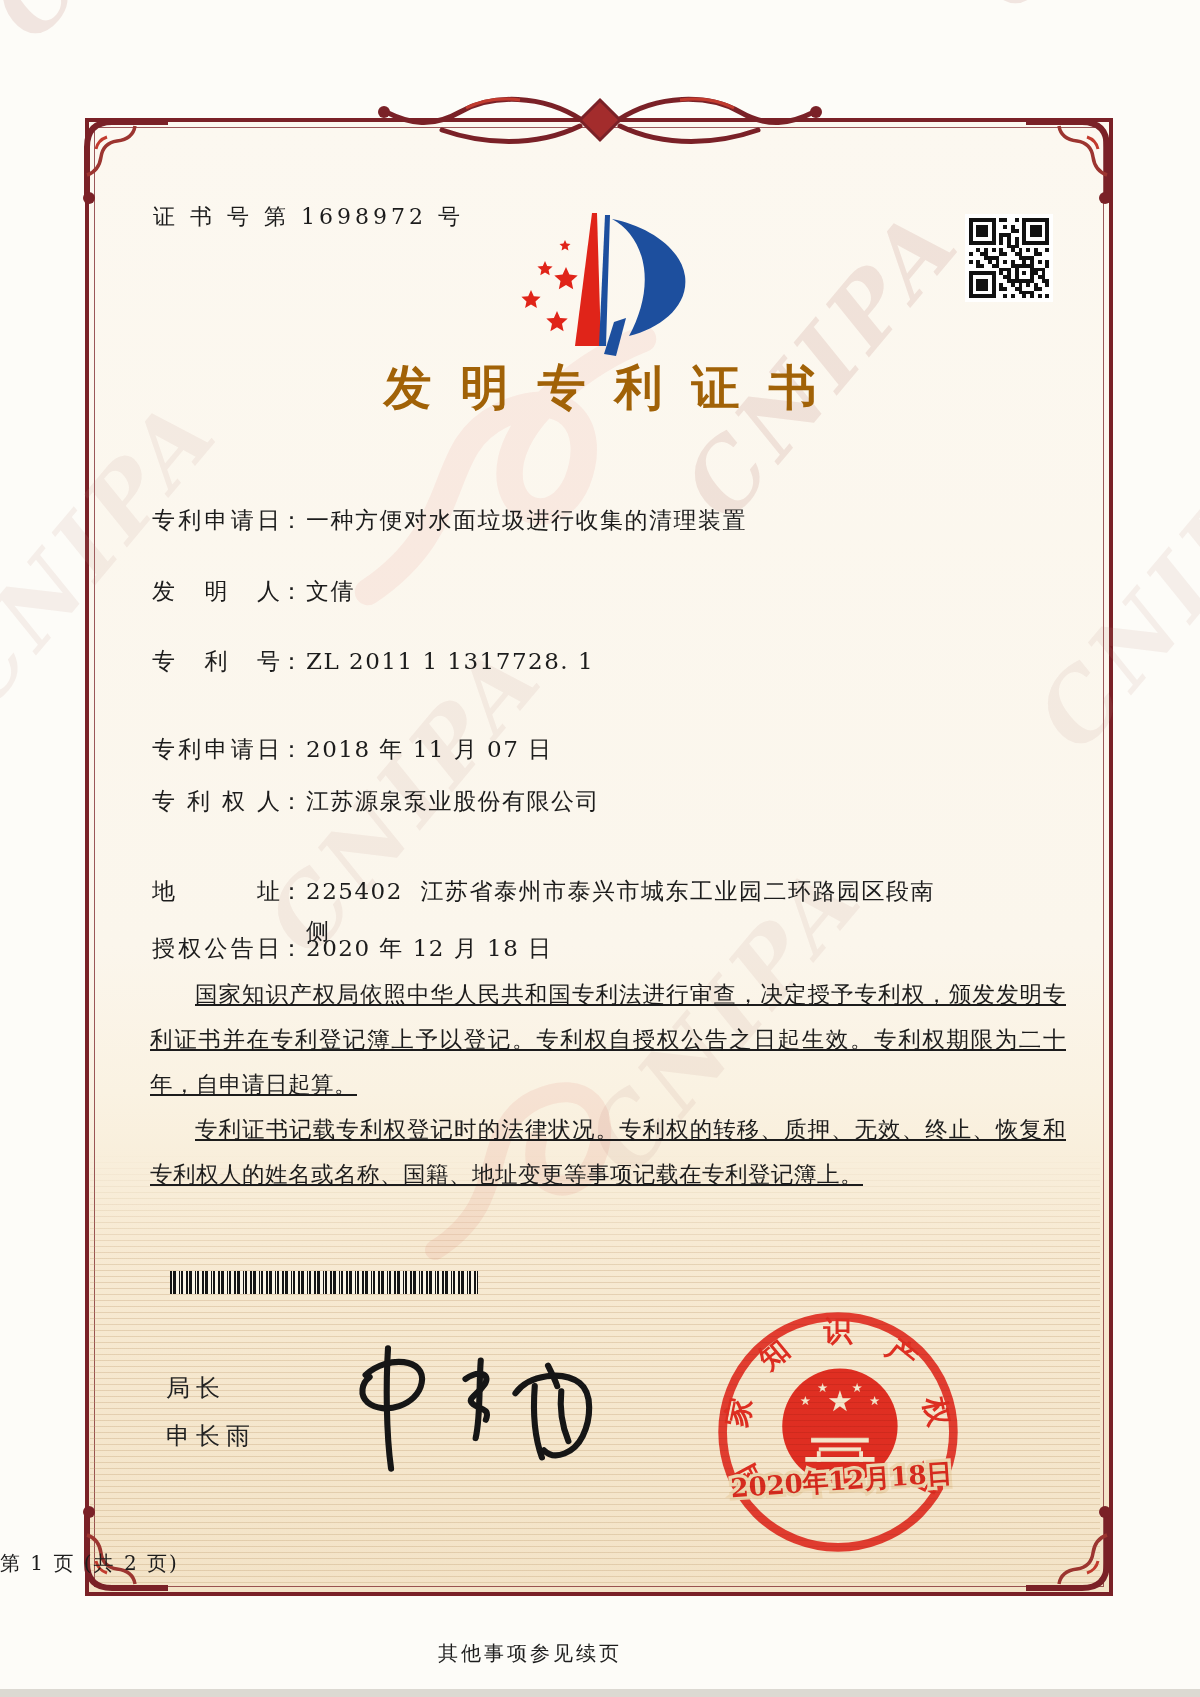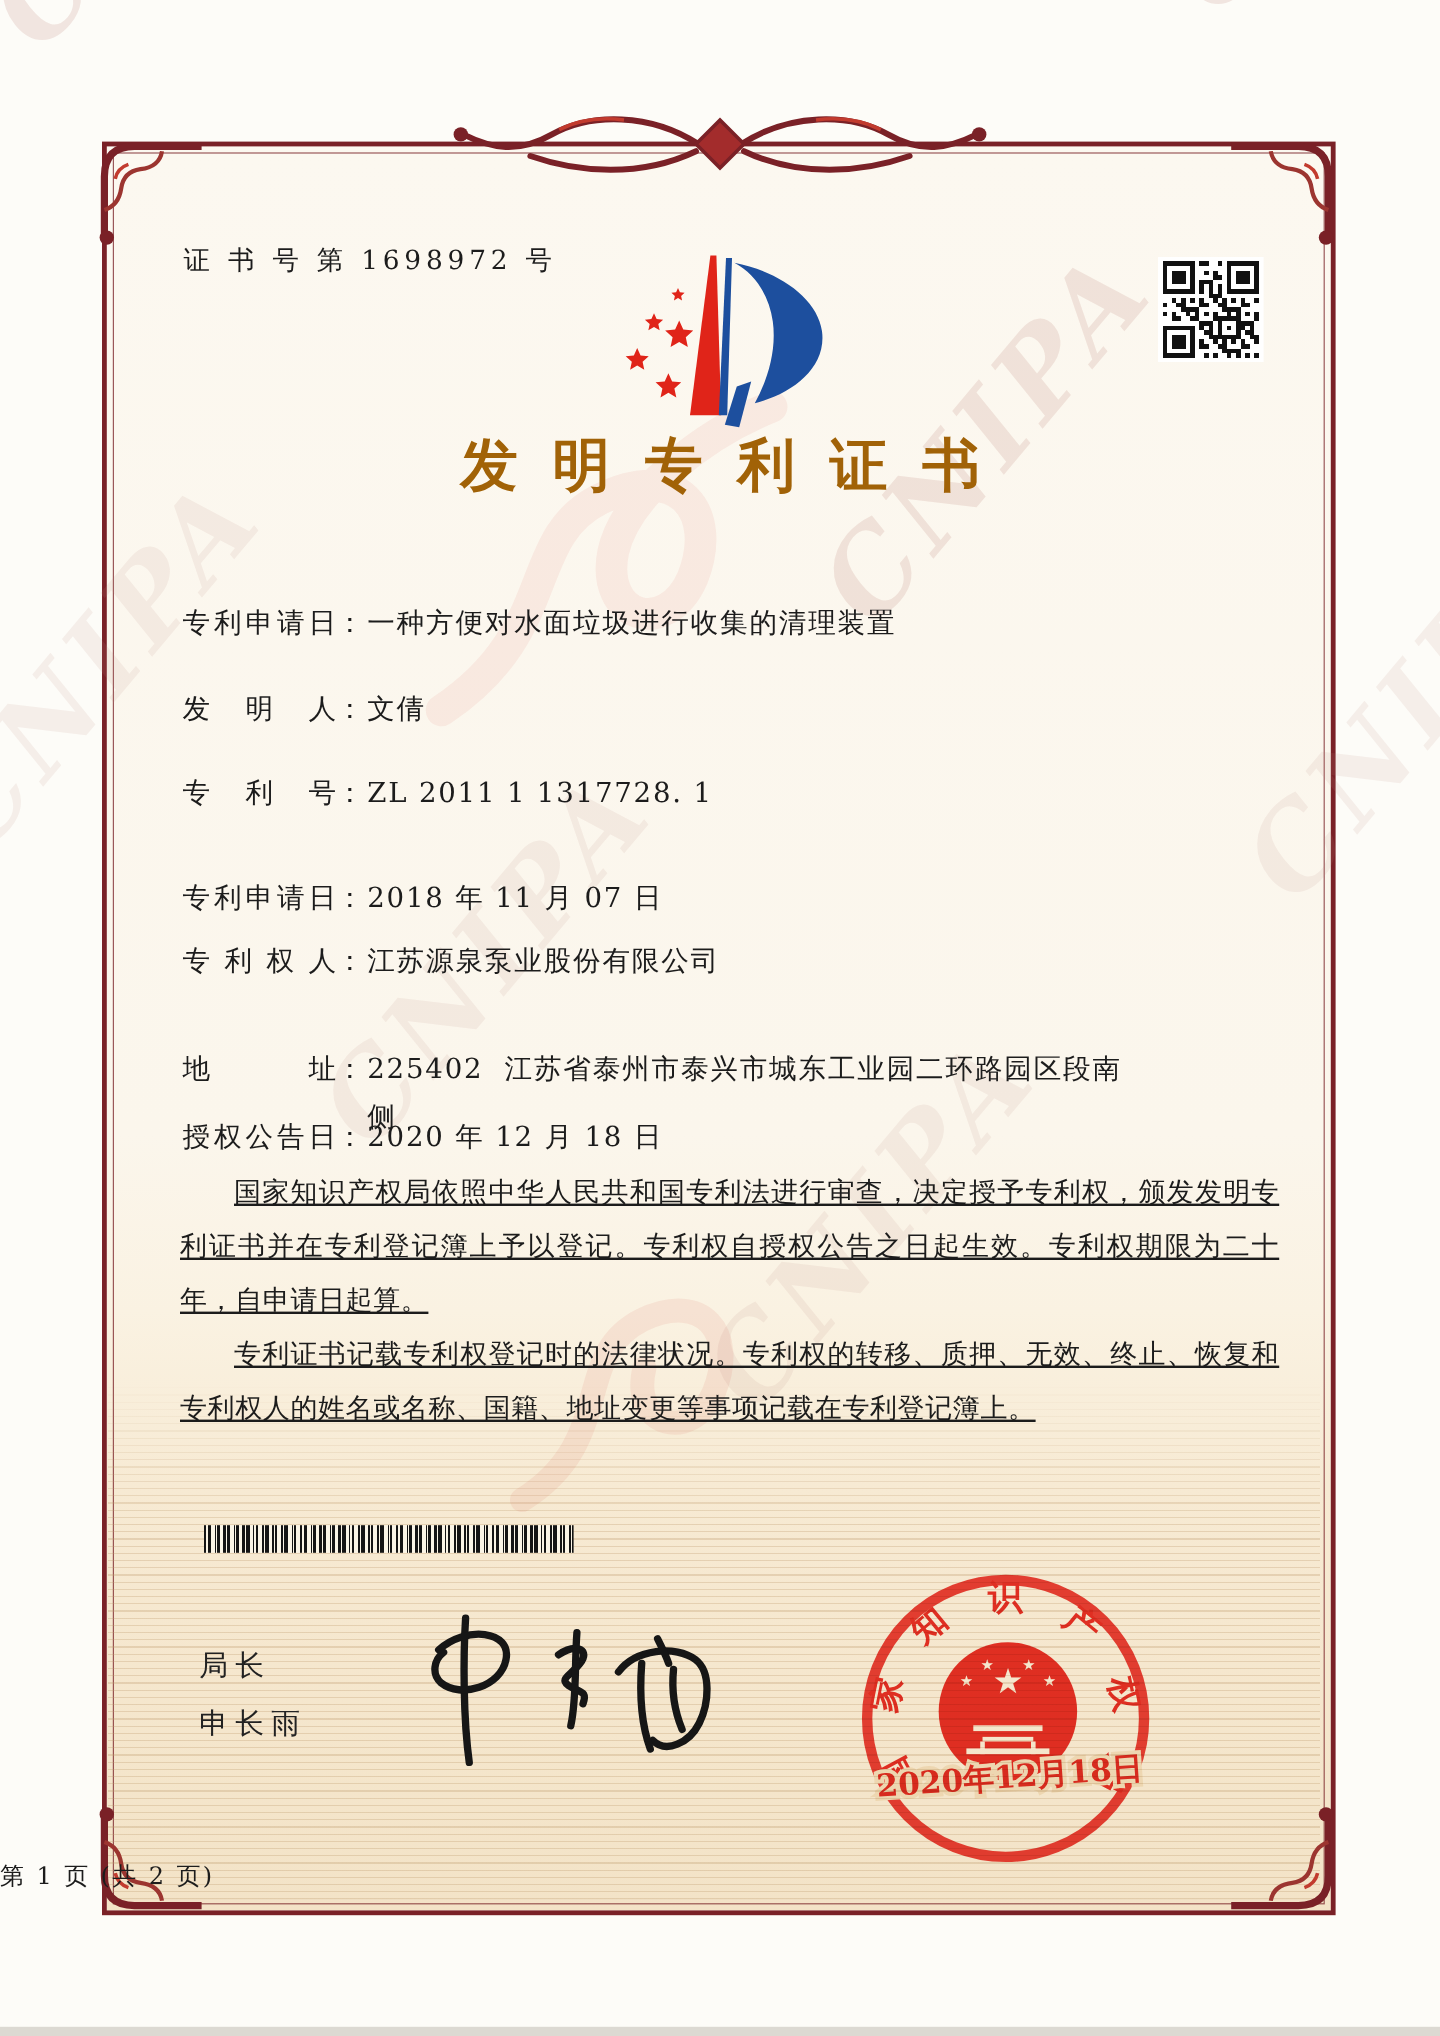--- a/index.html
+++ b/index.html
@@ -344,14 +344,15 @@
       <rect x="-30" y="12" width="60" height="5" fill="#fff"></rect>
       <rect x="-22" y="22" width="44" height="4" fill="#fff"></rect>
       <rect x="-36" y="32" width="72" height="5" fill="#fff"></rect>
       <rect x="-24" y="26" width="4" height="11" fill="#fff"></rect>
       <rect x="20" y="26" width="4" height="11" fill="#fff"></rect>
     </g>
     <text x="0" y="60" text-anchor="middle" font-size="27" font-weight="bold" fill="#e02419" transform="rotate(-4)" style="paint-order:stroke;stroke:#f8efdd;stroke-width:7;">2020年12月18日</text>
   </svg>
 
   <div class="page-no">第 1 页 (共 2 页)</div>
+  <div class="cont-note">其他事项参见续页</div>
   <div class="bottom-strip"></div>
 </div>
 
 </body></html>

